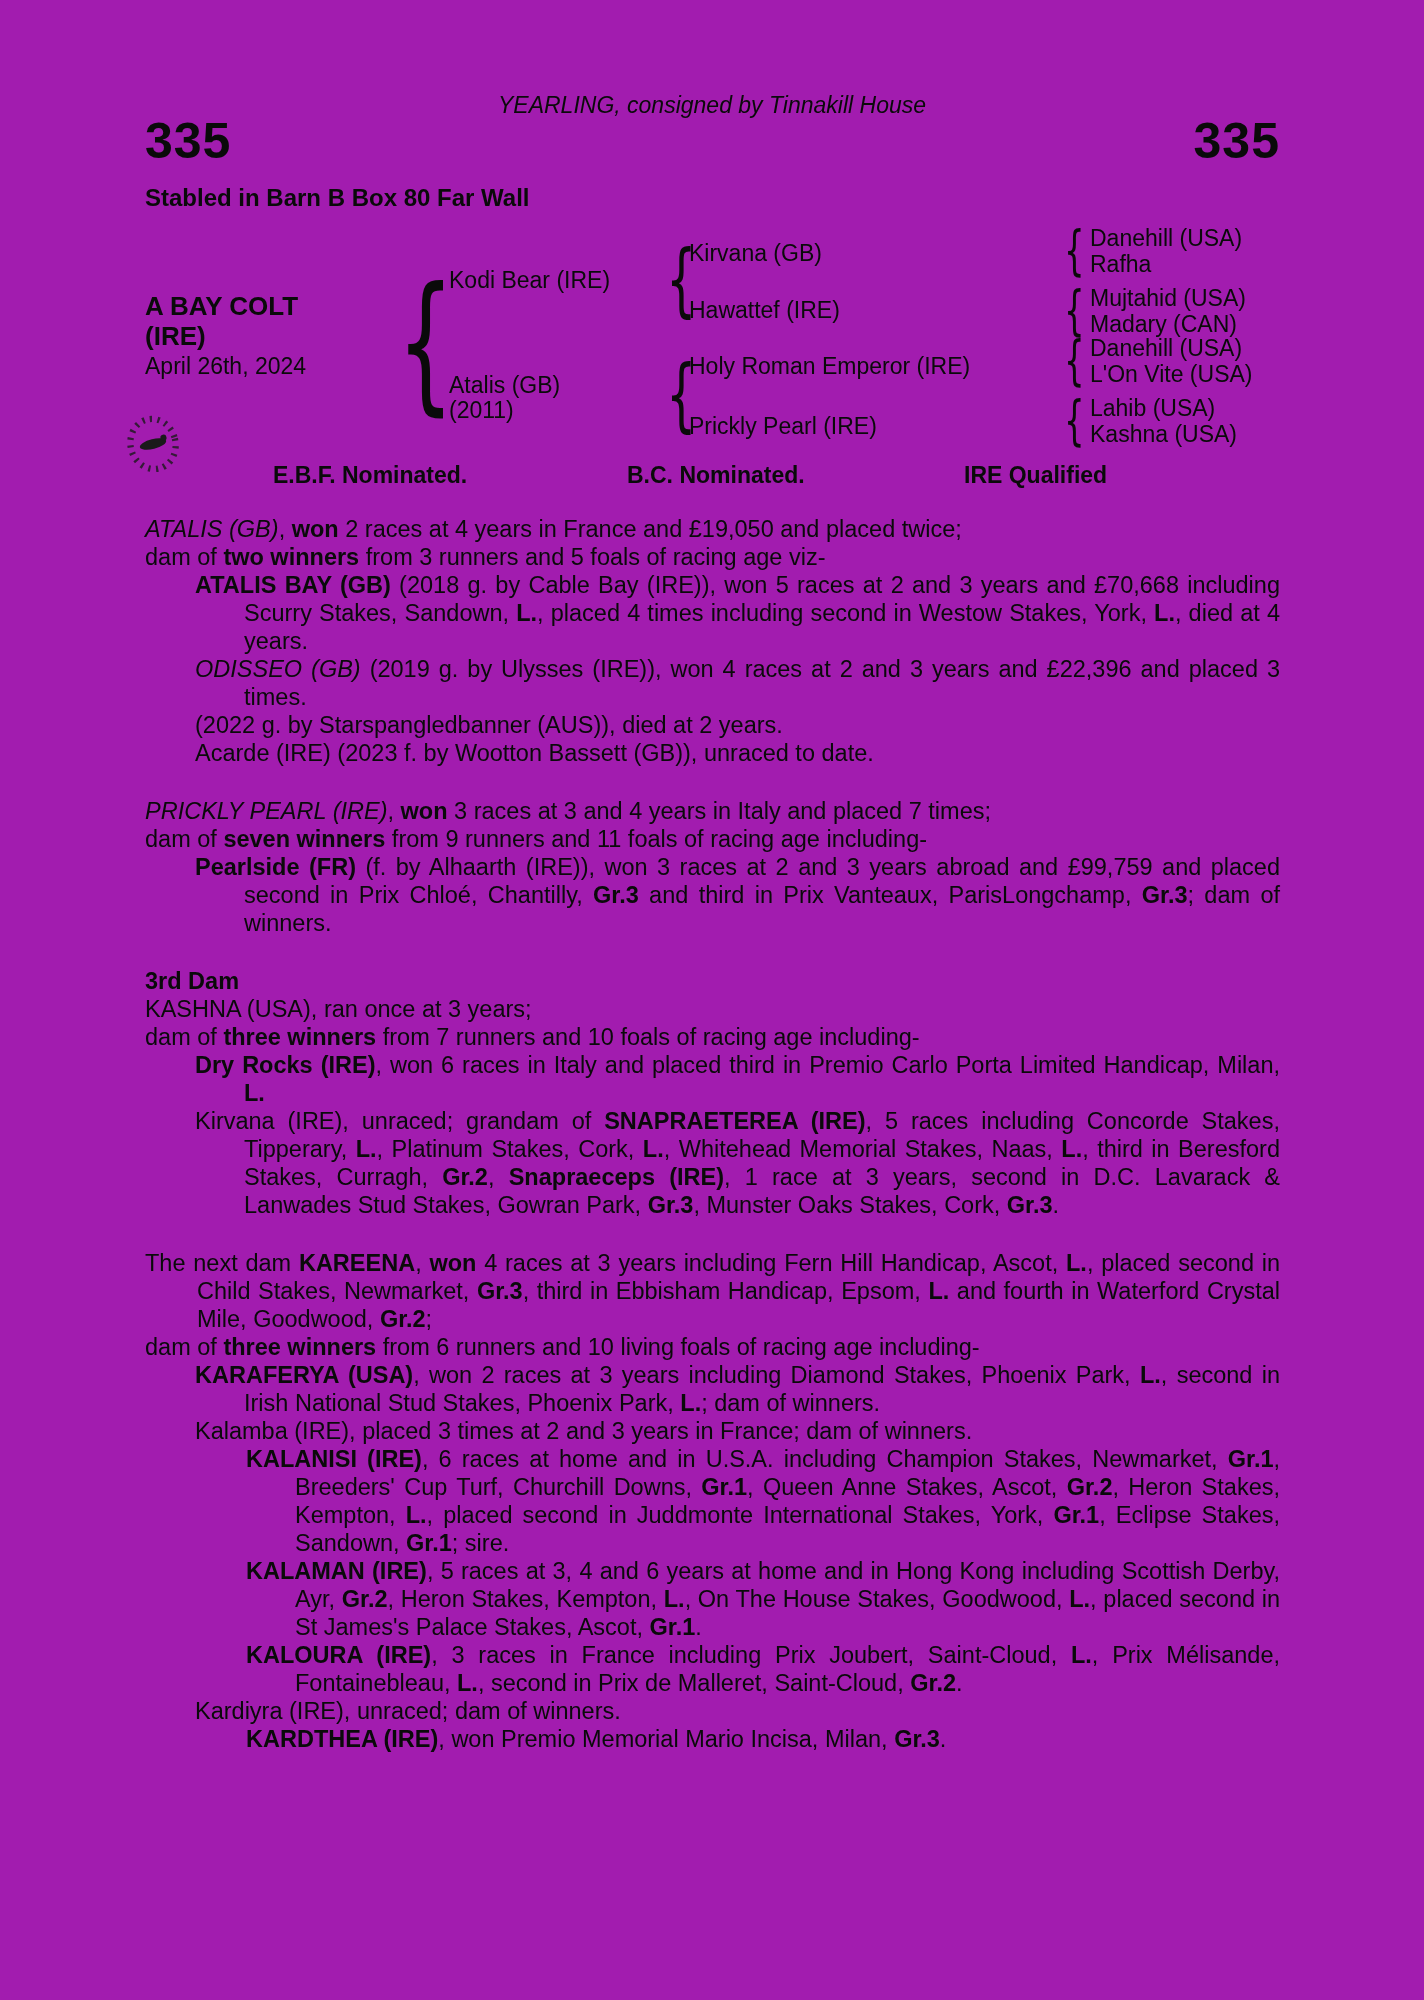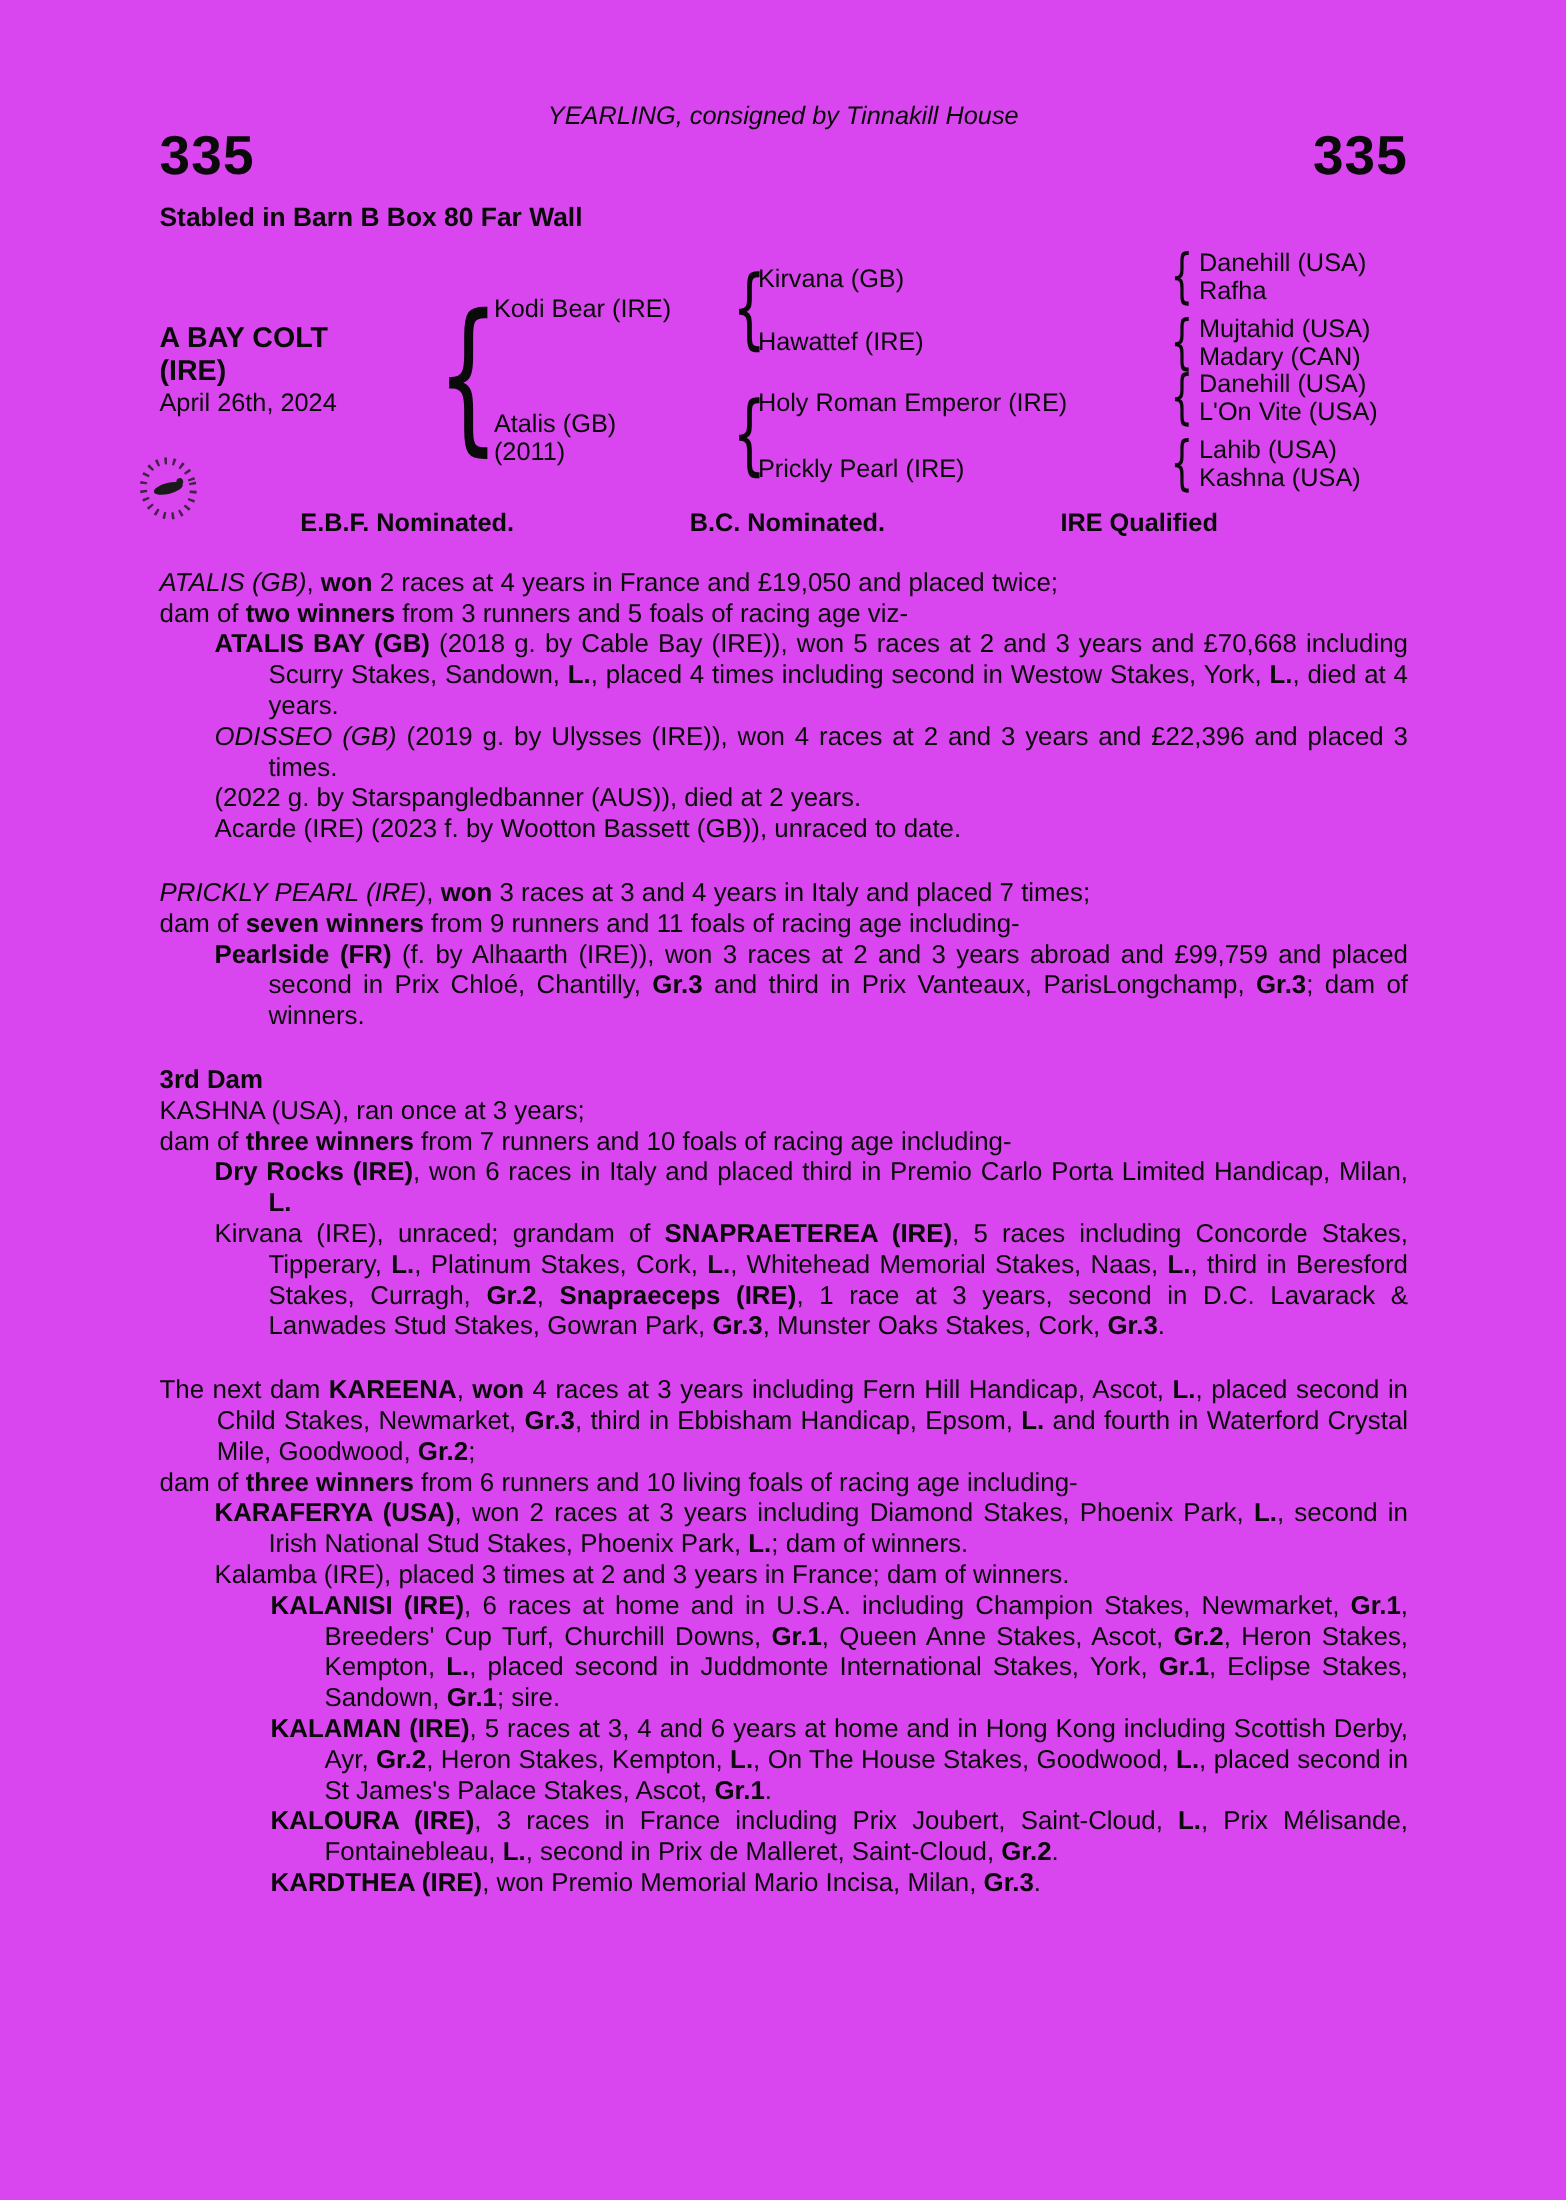--- a/index.html
+++ b/index.html
@@ -1,19 +1,19 @@
 <!DOCTYPE html>
 <html><head>
 <meta charset="utf-8">
 <style>
   html,body{margin:0;padding:0;background:#e8e8e8;}
   .page{
     position:relative;
     width:1424px;height:2000px;
-    background:#d946ef;
+    background:#a21caf;
     color:#0a0a0a;
     font-family:"Liberation Sans","DejaVu Sans",sans-serif;
     overflow:hidden;
     margin:0 auto;
   }
   
   .consign-title{
     position:absolute;top:92px;left:0;width:100%;
     text-align:center;font-style:italic;font-size:23px;
   }
@@ -156,17 +156,18 @@
         <p class="bp lvl-l1"><span>Kirvana (IRE), unraced; grandam of </span><b>SNAPRAETEREA (IRE)</b><span>, 5 races including Concorde Stakes, Tipperary, </span><b>L.</b><span>, Platinum Stakes, Cork, </span><b>L.</b><span>, Whitehead Memorial Stakes, Naas, </span><b>L.</b><span>, third in Beresford Stakes, Curragh, </span><b>Gr.2</b><span>, </span><b>Snapraeceps (IRE)</b><span>, 1 race at 3 years, second in D.C. Lavarack &amp; Lanwades Stud Stakes, Gowran Park, </span><b>Gr.3</b><span>, Munster Oaks Stakes, Cork, </span><b>Gr.3</b><span>.</span></p>
       </section>
       <section class="dam-sec">
         <p class="bp lvl-hang"><span>The next dam </span><b>KAREENA</b><span>, </span><b>won</b><span> 4 races at 3 years including Fern Hill Handicap, Ascot, </span><b>L.</b><span>, placed second in Child Stakes, Newmarket, </span><b>Gr.3</b><span>, third in Ebbisham Handicap, Epsom, </span><b>L.</b><span> and fourth in Waterford Crystal Mile, Goodwood, </span><b>Gr.2</b><span>;</span></p>
         <p class="bp lvl-none"><span>dam of </span><b>three winners</b><span> from 6 runners and 10 living foals of racing age including-</span></p>
         <p class="bp lvl-l1"><b>KARAFERYA (USA)</b><span>, won 2 races at 3 years including Diamond Stakes, Phoenix Park, </span><b>L.</b><span>, second in Irish National Stud Stakes, Phoenix Park, </span><b>L.</b><span>; dam of winners.</span></p>
         <p class="bp lvl-l1"><span>Kalamba (IRE), placed 3 times at 2 and 3 years in France; dam of winners.</span></p>
         <p class="bp lvl-l2"><b>KALANISI (IRE)</b><span>, 6 races at home and in U.S.A. including Champion Stakes, Newmarket, </span><b>Gr.1</b><span>, Breeders' Cup Turf, Churchill Downs, </span><b>Gr.1</b><span>, Queen Anne Stakes, Ascot, </span><b>Gr.2</b><span>, Heron Stakes, Kempton, </span><b>L.</b><span>, placed second in Juddmonte International Stakes, York, </span><b>Gr.1</b><span>, Eclipse Stakes, Sandown, </span><b>Gr.1</b><span>; sire.</span></p>
         <p class="bp lvl-l2"><b>KALAMAN (IRE)</b><span>, 5 races at 3, 4 and 6 years at home and in Hong Kong including Scottish Derby, Ayr, </span><b>Gr.2</b><span>, Heron Stakes, Kempton, </span><b>L.</b><span>, On The House Stakes, Goodwood, </span><b>L.</b><span>, placed second in St James's Palace Stakes, Ascot, </span><b>Gr.1</b><span>.</span></p>
         <p class="bp lvl-l2"><b>KALOURA (IRE)</b><span>, 3 races in France including Prix Joubert, Saint-Cloud, </span><b>L.</b><span>, Prix Mélisande, Fontainebleau, </span><b>L.</b><span>, second in Prix de Malleret, Saint-Cloud, </span><b>Gr.2</b><span>.</span></p>
+        <p class="bp lvl-l1"><span>Kardiyra (IRE), unraced; dam of winners.</span></p>
         <p class="bp lvl-l2"><b>KARDTHEA (IRE)</b><span>, won Premio Memorial Mario Incisa, Milan, </span><b>Gr.3</b><span>.</span></p>
       </section>
     </div>
 
 </div>
 
 </body></html>

